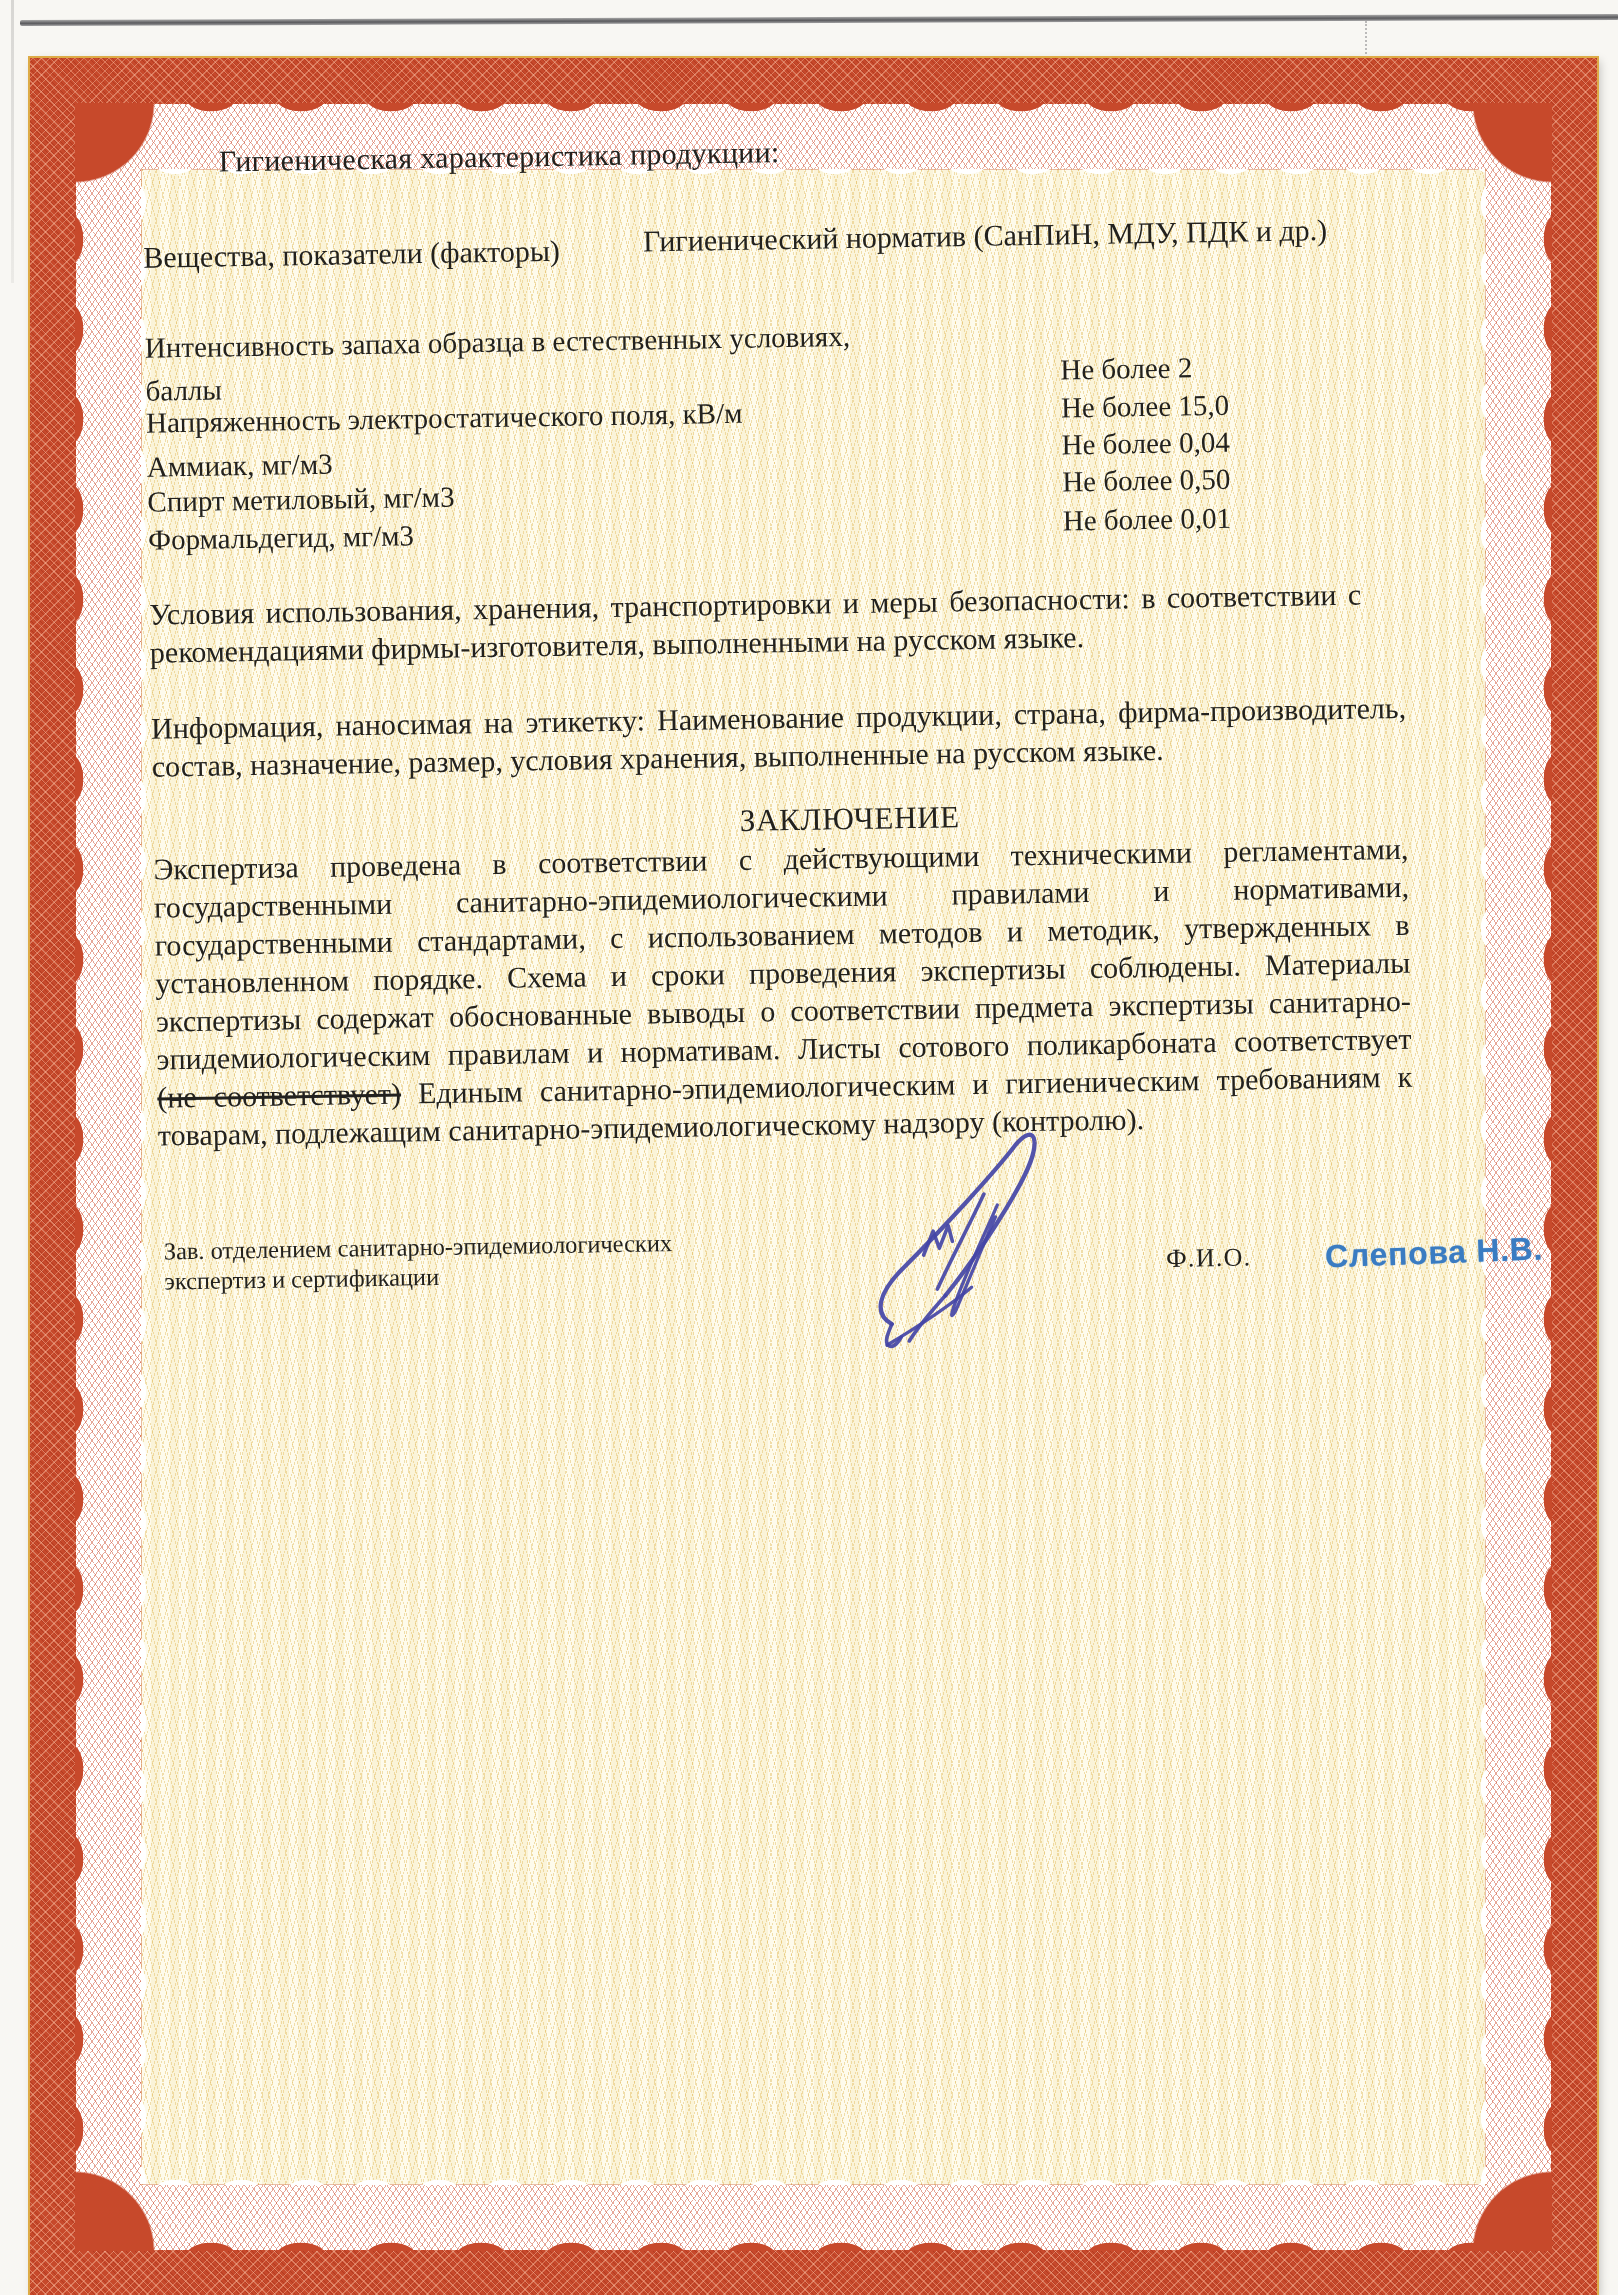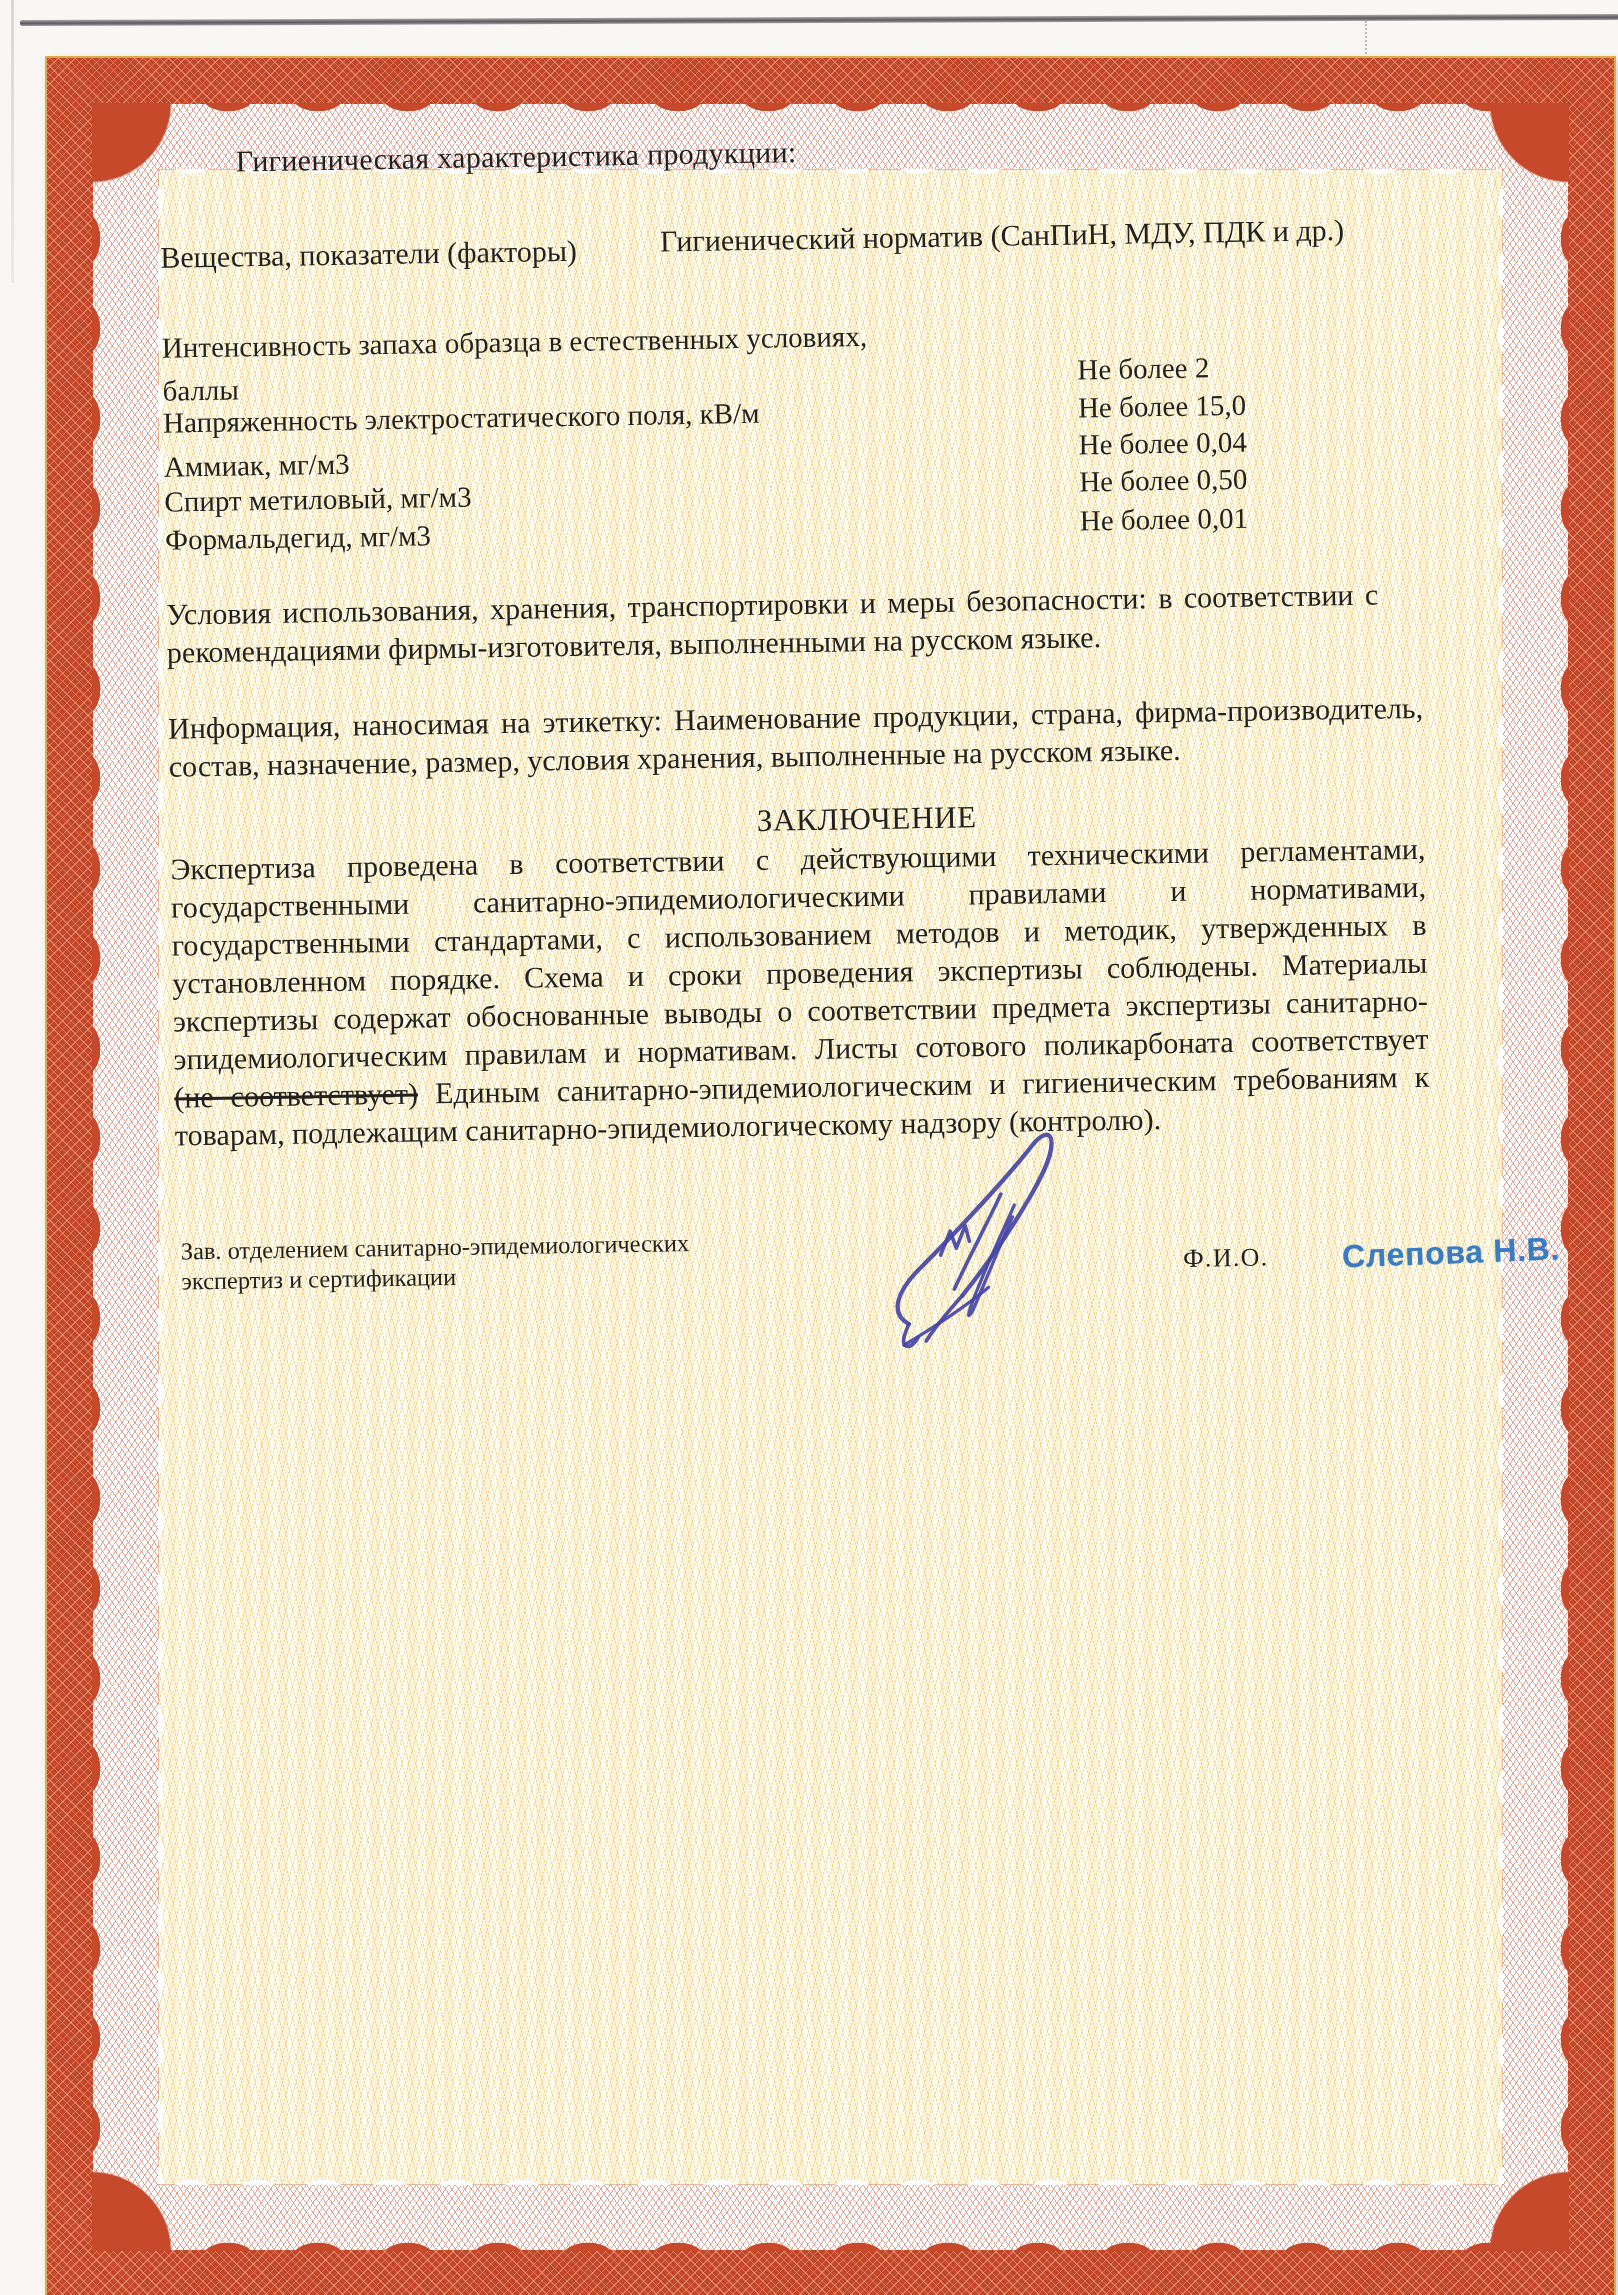--- a/index.html
+++ b/index.html
@@ -18,21 +18,21 @@
     position:absolute;left:1365px;top:21px;height:41px;width:0;
     border-left:2px dotted #8a8a8a;opacity:.55;
   }
   .scan-streak-left{
     position:absolute;left:11.2px;top:0;height:283px;width:2.6px;
     background:linear-gradient(to bottom,#cfcecb,#e8e7e3);opacity:.8;
   }
 
   
   .cert{
-    position:absolute;left:47px;top:58px;width:1567px;height:2238px;
+    position:absolute;left:30px;top:58px;width:1567px;height:2238px;
     background-color:#c7492b;
     background-image:
       repeating-linear-gradient(45deg, rgba(255,196,166,.42) 0 1px, rgba(0,0,0,0) 1px 6px),
       repeating-linear-gradient(-45deg, rgba(255,196,166,.42) 0 1px, rgba(0,0,0,0) 1px 6px),
       repeating-linear-gradient(45deg, rgba(135,28,12,.30) 0 0.7px, rgba(0,0,0,0) 0.7px 3.3px);
     box-shadow:0 0 0 2px #ddab46, 2.6px 2.6px 9.2px rgba(0,0,0,.22);
   }
   .lace{
     position:absolute;inset:46px;
     background-color:#ffffff;

